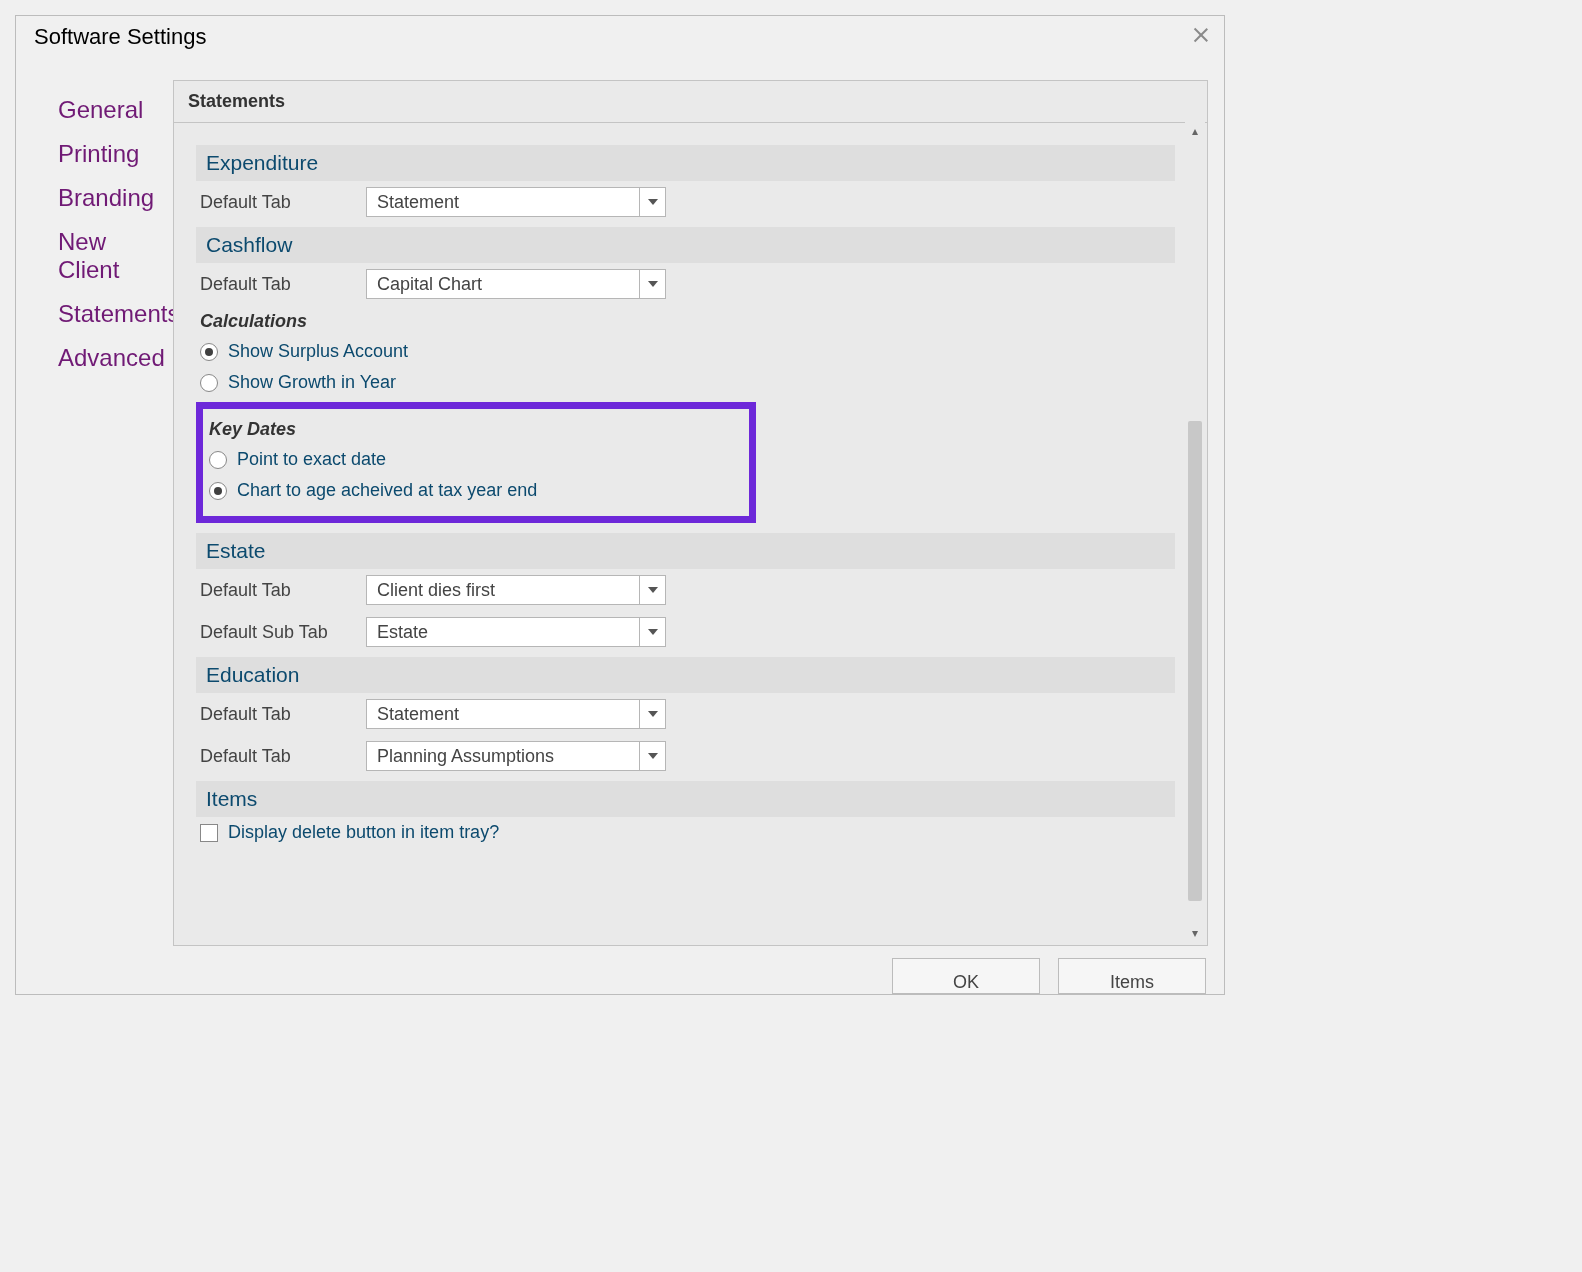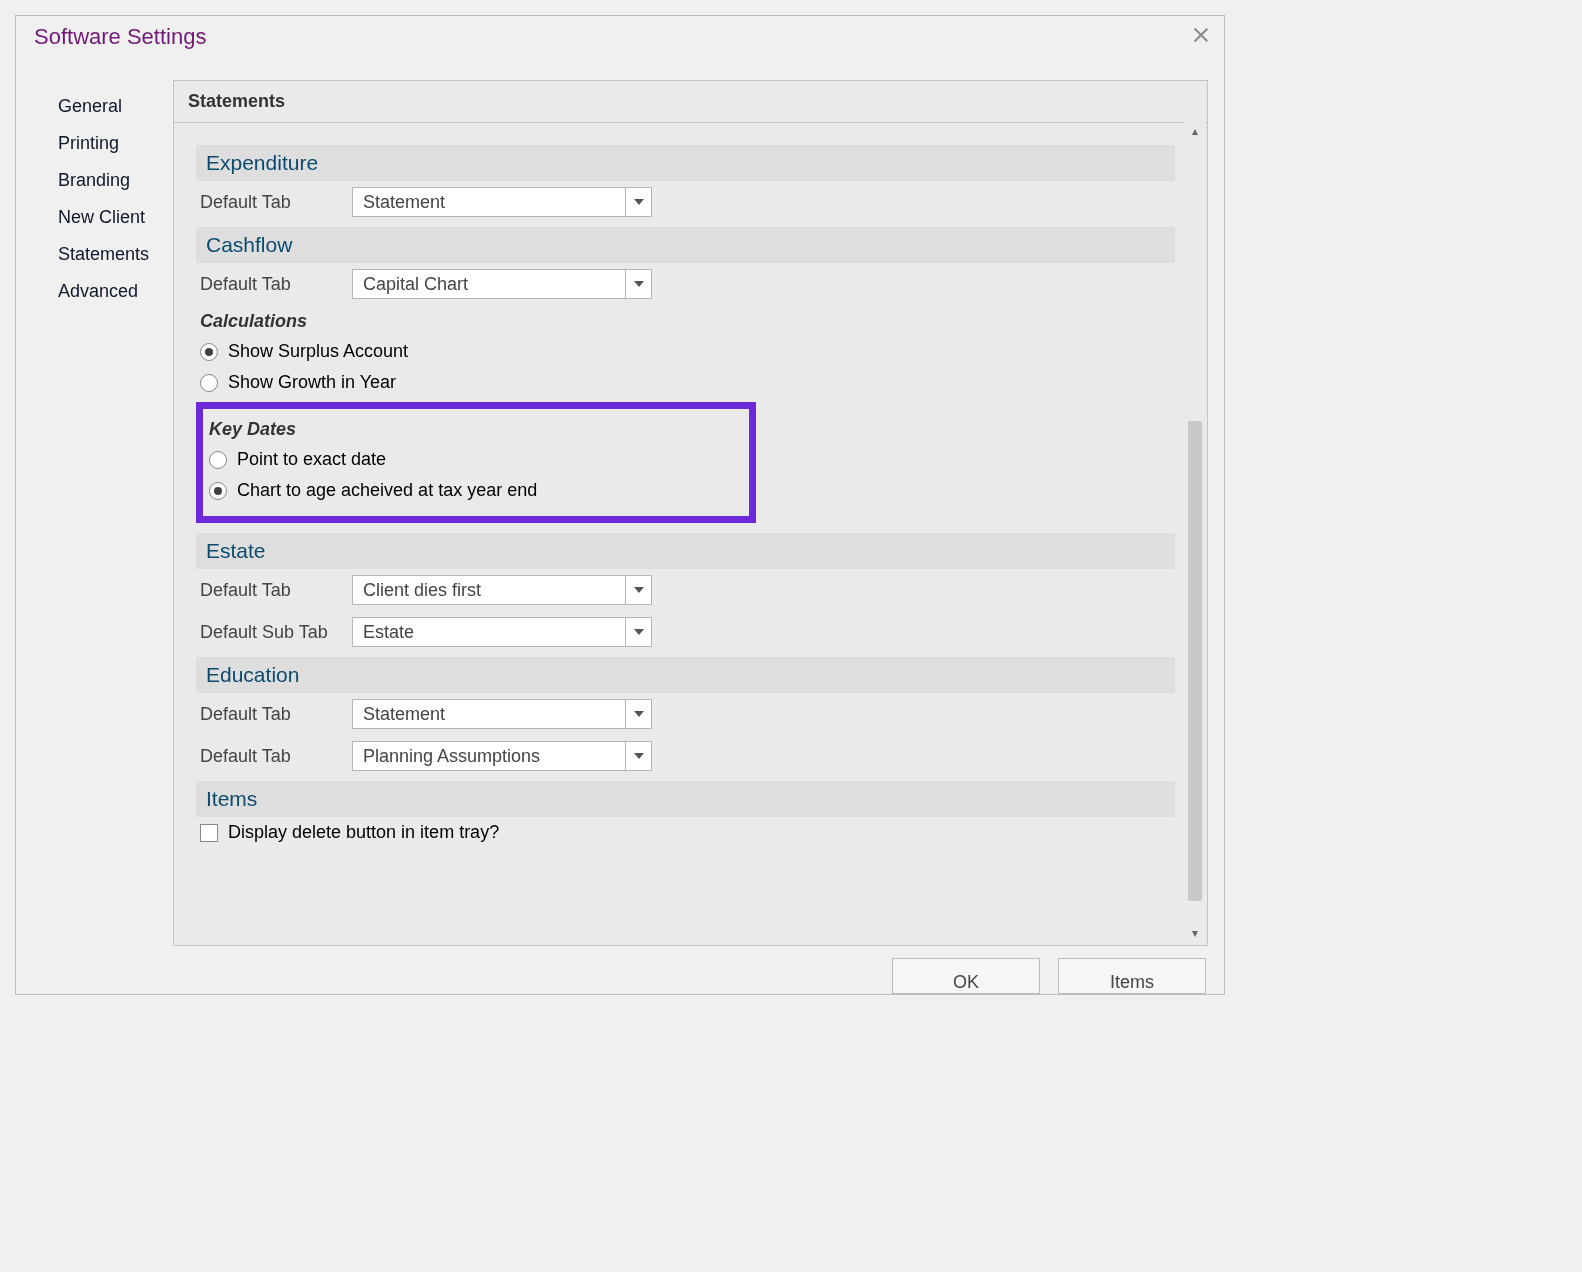--- a/index.html
+++ b/index.html
@@ -21,21 +21,21 @@
     display: flex;
     flex-direction: column;
     position: relative;
   }
   .titlebar {
     height: 42px;
     display: flex;
     align-items: center;
     padding: 0 10px 0 18px;
     font-size: 22px;
-    color: #701a75;
+    color: #000000;
     position: relative;
   }
   .close-icon {
     position: absolute;
     right: 14px;
     top: 10px;
     width: 18px;
     height: 18px;
     cursor: pointer;
     color: #8a8a8a;
@@ -58,22 +58,22 @@
     padding: 22px 16px 0 22px;
   }
 
   .sidebar {
     width: 135px;
     padding-top: 8px;
     padding-left: 20px;
   }
   .sidebar-item {
     padding: 8px 0;
-    font-size: 18px;
-    color: #0f172a;
+    font-size: 24px;
+    color: #701a75;
     cursor: pointer;
     position: relative;
   }
   .sidebar-item.selected::after {
     content: "";
     position: absolute;
     right: -8px;
     top: 50%;
     transform: translateY(-50%);
     width: 0; height: 0;
@@ -132,20 +132,21 @@
     background: #dedede;
     padding: 6px 10px;
     font-size: 21px;
     color: #0c4a6e;
     margin-top: 4px;
   }
   .row {
     display: flex;
     align-items: center;
     padding: 6px 4px;
+    gap: 14px;
   }
   .row .label {
     width: 152px;
     font-size: 18px;
     color: #444;
   }
   .select {
     display: flex;
     align-items: center;
     border: 1px solid #b6b6b6;
@@ -208,21 +209,21 @@
     background: #404040;
   }
   .checkbox {
     width: 18px; height: 18px;
     border: 1px solid #888;
     background: #fff;
     cursor: pointer;
   }
   .opt-label {
     font-size: 18px;
-    color: #000000;
+    color: #0c4a6e;
   }
   .keydates-box {
     border: 7px solid #6d28d9;
     padding: 4px 6px 10px 2px;
     margin: 4px 0 10px 0;
     width: 560px;
   }
 
   .footer {
     display: flex;

